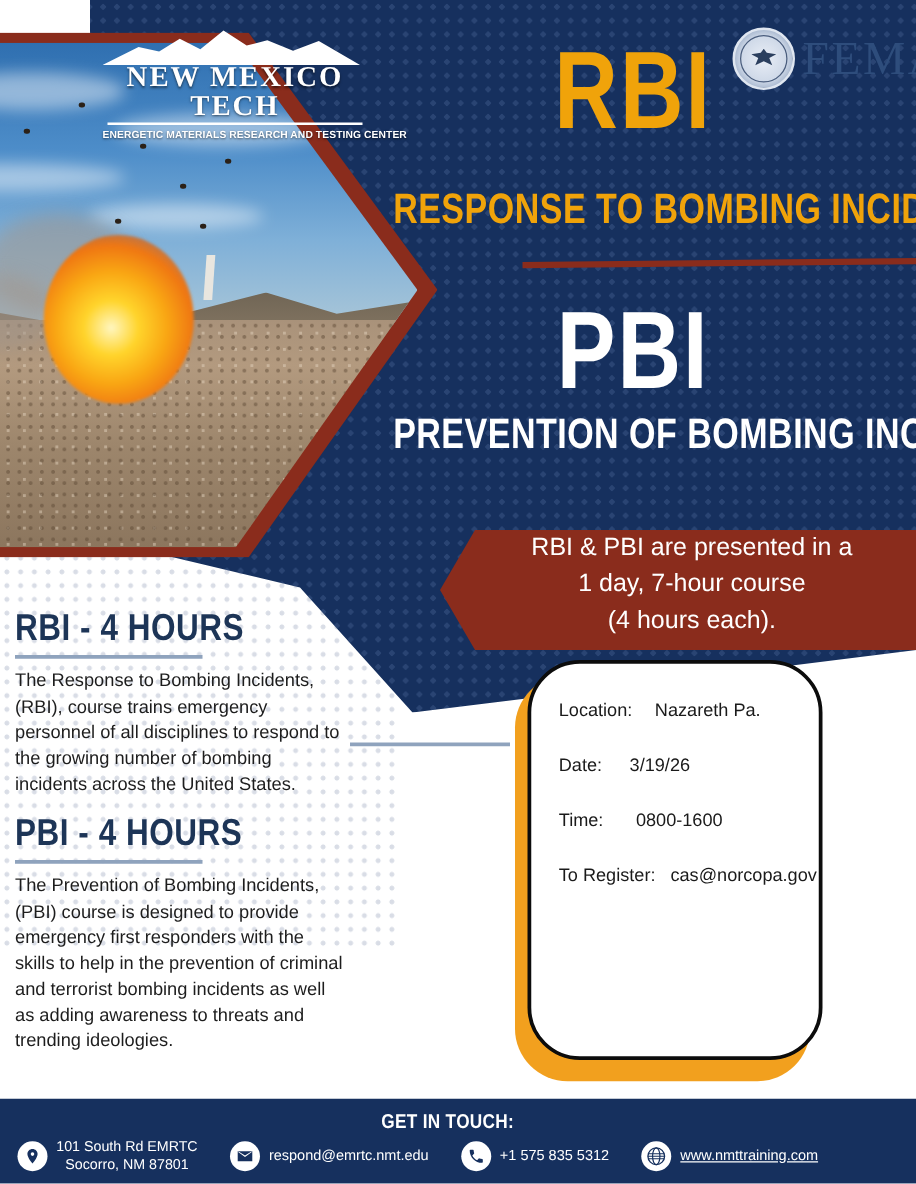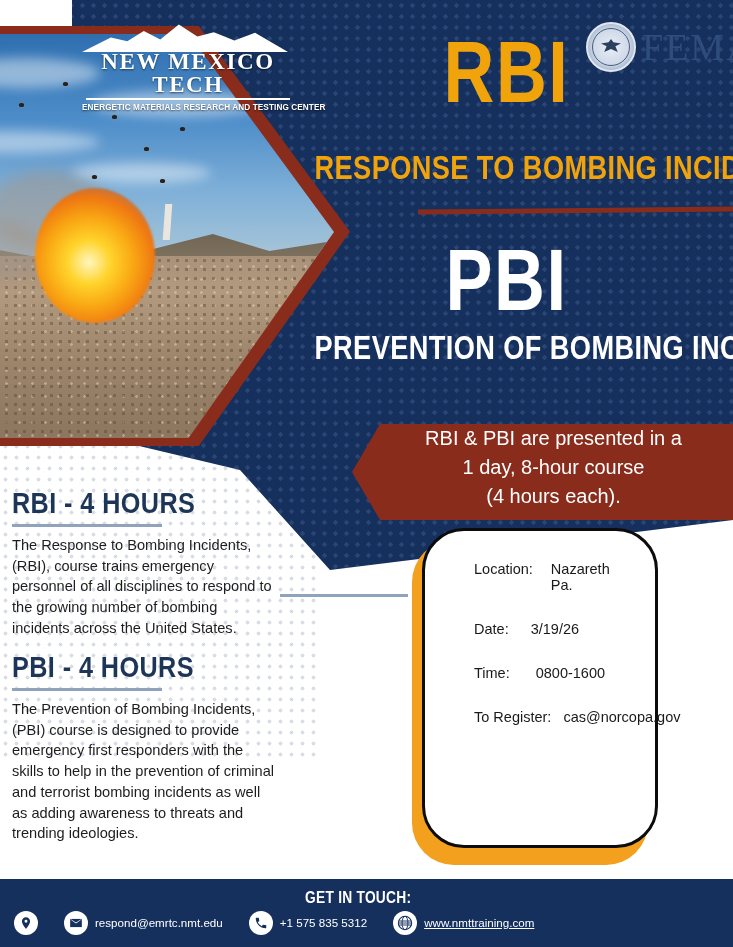--- a/index.html
+++ b/index.html
@@ -105,21 +105,21 @@
   .sec-rule{width:150px;height:3px;background:#8fa3bd;margin:4px 0 8px;}
   .sec-p{color:#1d1d1d;font-size:14.6px;line-height:1.42;}
   .sec1{top:486px;}
   .sec2{top:650px;}
 
   
   .card-shadow{position:absolute;left:412px;top:540px;width:236px;height:325px;
     background:#f2a01e;border-radius:42px;z-index:5;}
   .card{position:absolute;left:422px;top:528px;width:236px;height:320px;background:#fff;
     border:3px solid #0c0c0c;border-radius:42px;z-index:7;box-sizing:border-box;padding:30px 22px;}
-  .row{display:flex;align-items:baseline;margin-bottom:28px;margin-left:27px;}
+  .row{display:flex;align-items:baseline;margin-bottom:28px;}
   .row .k{font-size:14.5px;color:#1a1a1a;white-space:nowrap;}
   .row .v{font-size:14.5px;color:#1a1a1a;margin-left:14px;}
   .row.loc .v{margin-left:18px;}
   .row.date .v{margin-left:22px;}
   .row.time .v{margin-left:26px;}
   .row.reg .v{margin-left:12px;}
 
   .thin-rule{position:absolute;left:280px;top:594px;width:128px;height:3px;background:#8fa3bd;z-index:6;}
 
   
@@ -188,21 +188,21 @@
   </div>
 
   <div class="rbi-big cond">RBI</div>
   <div class="rbi-sub cond">RESPONSE TO BOMBING INCIDENTS</div>
   <div class="rule-maroon"></div>
   <div class="pbi-big cond">PBI</div>
   <div class="pbi-sub cond">PREVENTION OF BOMBING INCIDENTS</div>
 
   <div class="banner">
     <div>RBI &amp; PBI are presented in a</div>
-    <div>1 day, 8-hour course</div>
+    <div>1 day, 7-hour course</div>
     <div>(4 hours each).</div>
   </div>
 
   <div class="sec sec1">
     <div class="sec-h">RBI - 4 HOURS</div>
     <div class="sec-rule"></div>
     <div class="sec-p">The Response to Bombing Incidents, (RBI), course trains emergency personnel of all disciplines to respond to the growing number of bombing incidents across the United States.</div>
   </div>
   <div class="sec sec2">
     <div class="sec-h">PBI - 4 HOURS</div>
@@ -238,20 +238,24 @@
       <div class="git-line"></div>
     </div>
     <div class="contacts">
 
       <div class="c-item">
         <span class="c-ic">
           <svg width="14" height="14" viewBox="0 0 24 24">
               <path fill="#16305e" d="M12 2C8.1 2 5 5.1 5 9c0 5.2 7 13 7 13s7-7.8 7-13c0-3.9-3.1-7-7-7zm0 9.5A2.5 2.5 0 1 1 12 6.5a2.5 2.5 0 0 1 0 5z"></path>
             </svg>
         </span>
+        <span class="c-tx addr">
+          <span>101 South Rd EMRTC</span><br>
+          <span>Socorro, NM 87801</span>
+        </span>
       </div>
 
       <div class="c-item">
         <span class="c-ic">
           <svg width="14" height="14" viewBox="0 0 24 24">
               <path fill="#16305e" d="M2 5h20v14H2z"></path>
               <path fill="#fff" d="M2.6 6.1 12 13l9.4-6.9-.6-.6L12 11 3.2 5.5z"></path>
             </svg>
         </span>
         <span class="c-tx">respond@emrtc.nmt.edu</span>

